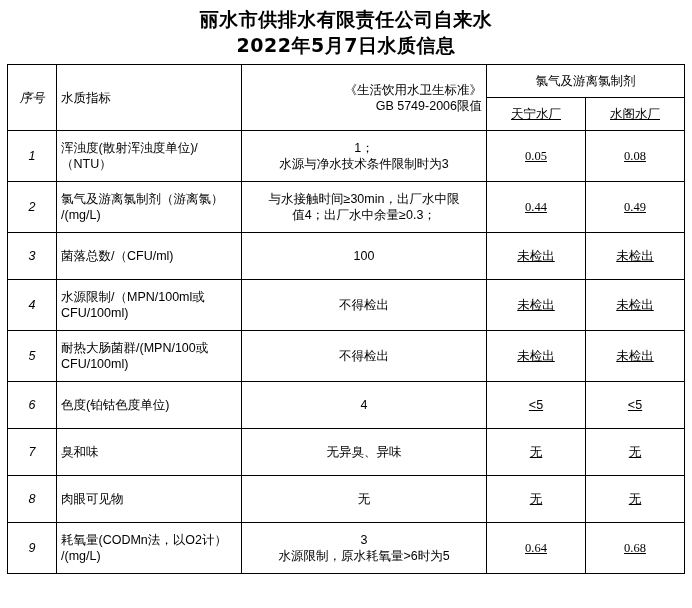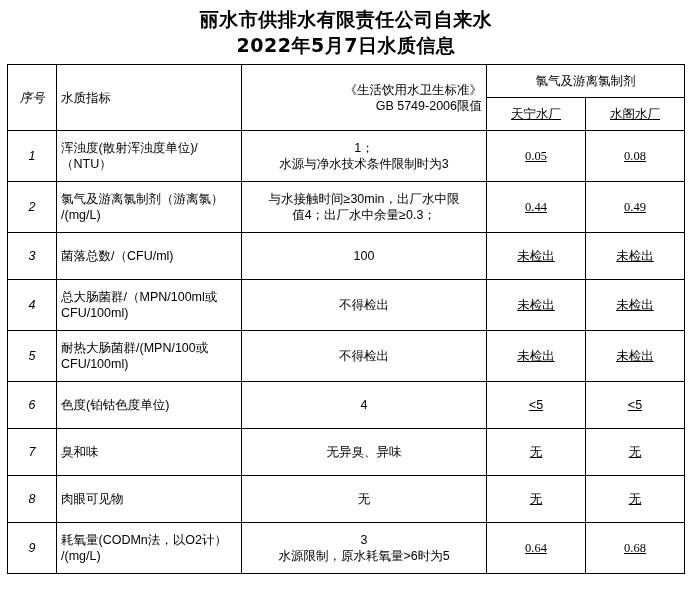--- a/index.html
+++ b/index.html
@@ -132,21 +132,21 @@
         <td class="c-std std-multi">
           <div>100</div>
         </td>
         <td class="c-plant">未检出</td>
         <td class="c-plant">未检出</td>
       </tr>
 
       <tr class="row-tall">
         <td class="c-no">4</td>
         <td class="c-index">
-          <div>总大肠菌群/（MPN/100ml或</div>
+          <div>水源限制/（MPN/100ml或</div>
           <div>CFU/100ml)</div>
         </td>
         <td class="c-std std-multi">
           <div>不得检出</div>
         </td>
         <td class="c-plant">未检出</td>
         <td class="c-plant">未检出</td>
       </tr>
 
       <tr class="row-tall">

